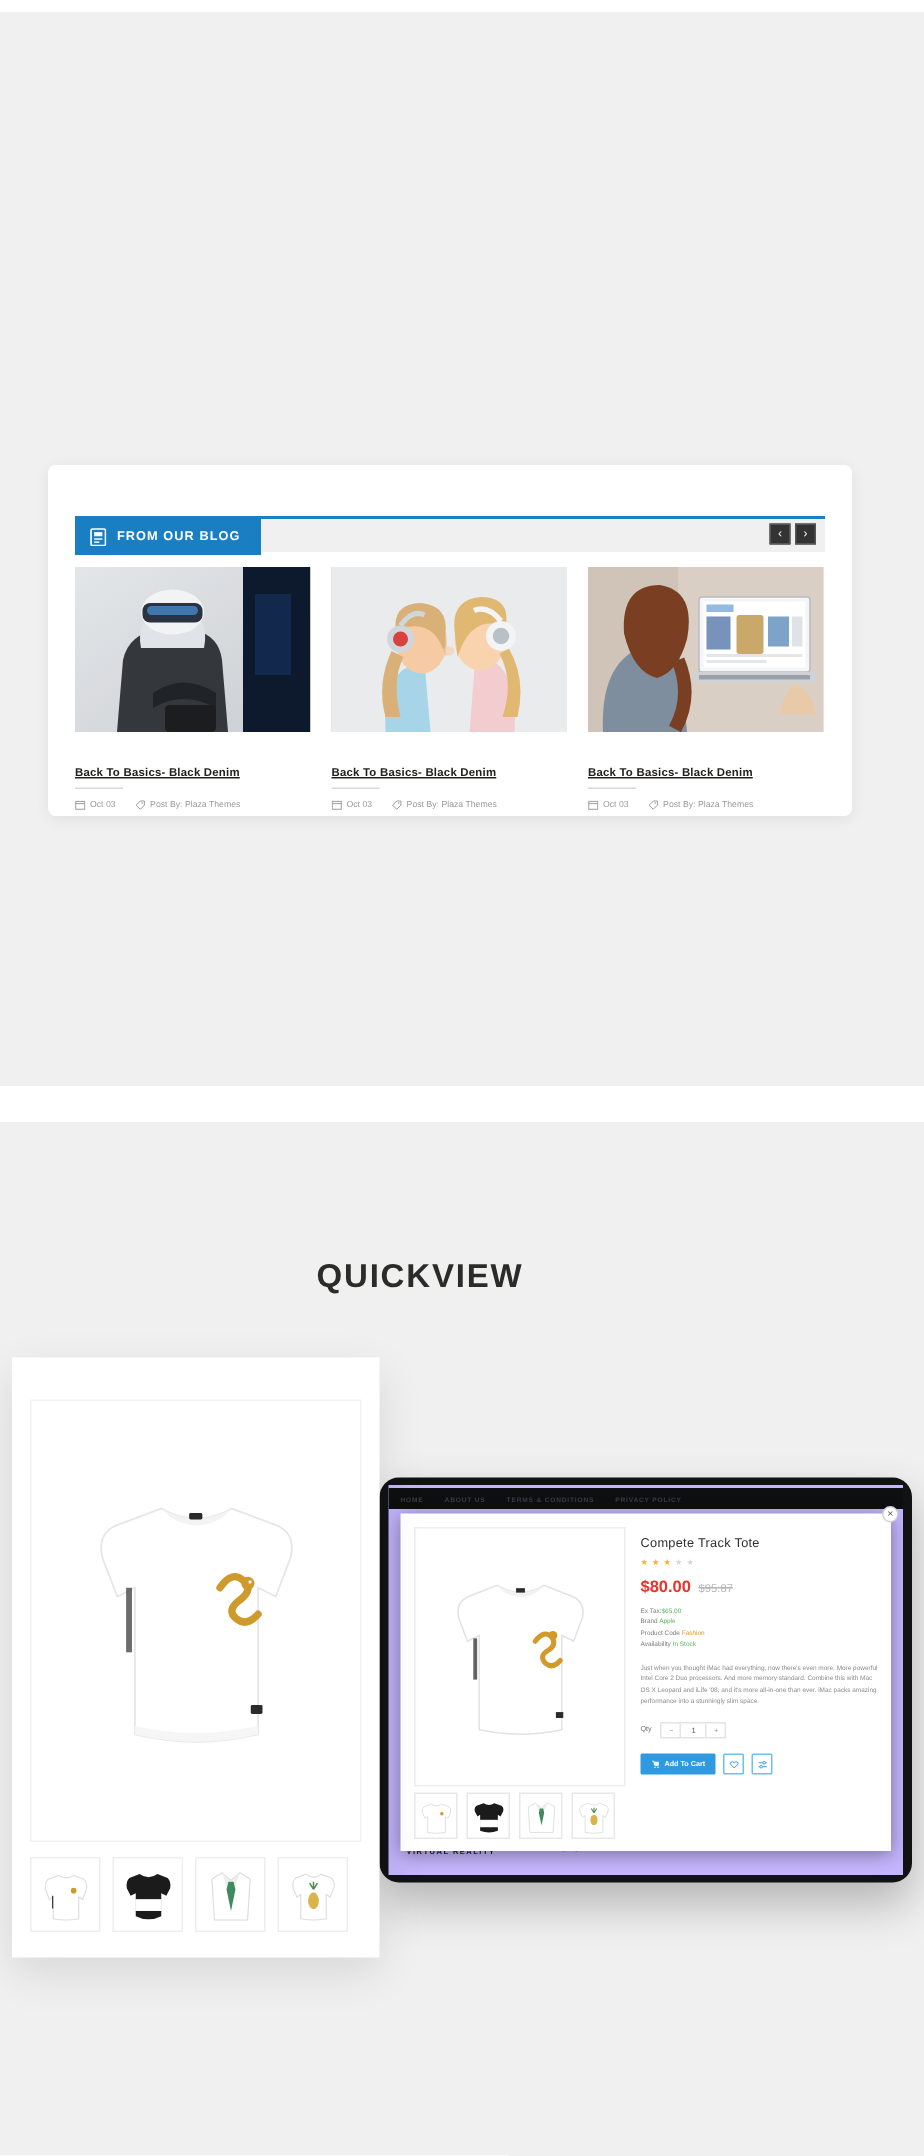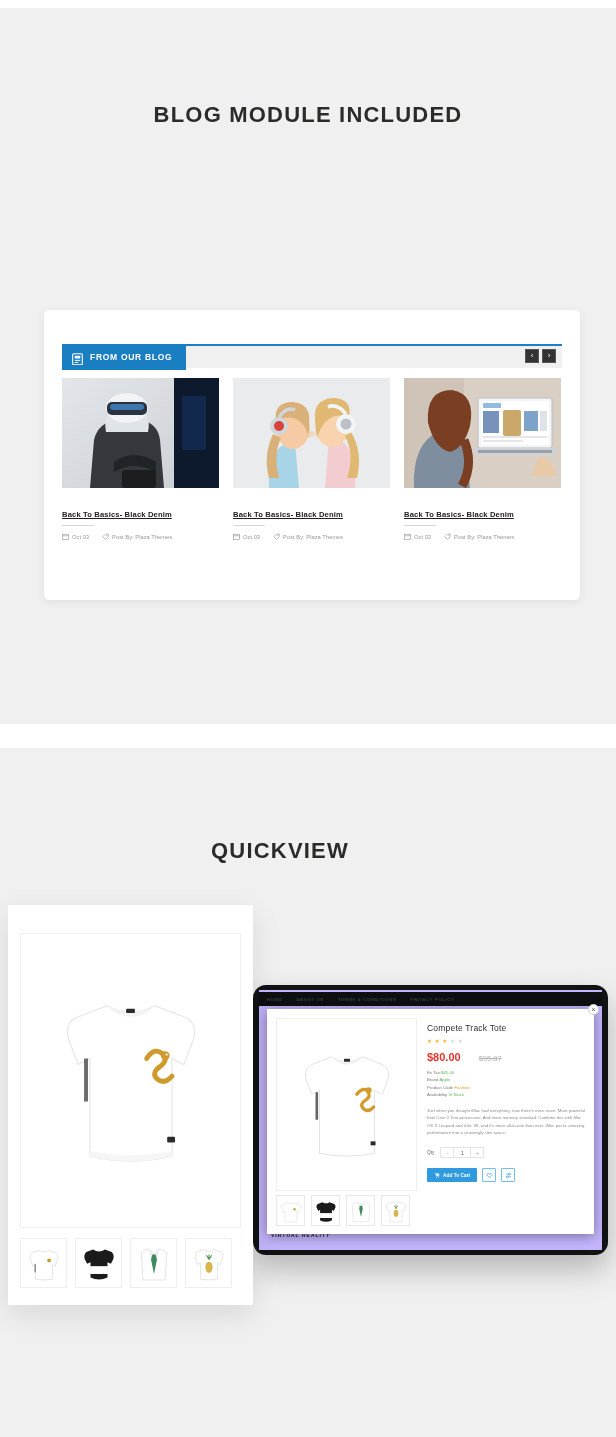--- a/index.html
+++ b/index.html
@@ -38,21 +38,21 @@
     text-align:center;
     font-size:13.5px;
     line-height:24px;
     color:#8d8d8d;
     width:500px;
     margin:0 auto;
   }
 
   
   .blog-card {
-    position:absolute; left:44px; top:310px; width:536px; height:290px;
+    position:absolute; left:32px; top:310px; width:536px; height:234px;
     background:#ffffff;
     border-radius:5px;
     box-shadow:0 2px 10px rgba(0,0,0,0.07);
   }
   .blog-inner {
     position:absolute; left:18px; top:34px; width:500px; height:220px;
   }
   .blog-head {
     position:relative;
     height:24px;
@@ -187,21 +187,21 @@
   .qv-thumb {
     width:29px; height:31px; border:1px solid #e8e8e8; background:#fff;
     display:flex; align-items:center; justify-content:center;
     overflow:hidden;
   }
   .qv-info { position:absolute; left:160px; top:14px; width:158px; }
   .qv-name { font-size:8.5px; color:#2e2e2e; letter-spacing:0.2px; }
   .qv-stars { margin-top:5px; font-size:5.5px; letter-spacing:0.6px; }
   .star-on { color:#fdb022; }
   .star-off { color:#d8d8d8; }
-  .qv-price { margin-top:7px; display:flex; align-items:baseline; gap:18px; }
+  .qv-price { margin-top:7px; display:flex; align-items:baseline; gap:5px; }
   .qv-new { font-size:11px; font-weight:bold; color:#e8342a; }
   .qv-old { font-size:7.5px; color:#b6b6b6; text-decoration:line-through; }
   .qv-meta { margin-top:6px; font-size:4.3px; line-height:7.4px; color:#7a7a7a; }
   .m-green { color:#5bb85c; }
   .m-ex { color:#5bb85c; }
   .m-code { color:#f0932b; }
   .qv-desc {
     margin-top:8px; font-size:4.3px; line-height:7.6px; color:#8b8b8b;
   }
   .qv-qty {
@@ -255,21 +255,20 @@
     overflow:hidden;
   }
 </style>
 </head>
 <body>
 
 <div class="page">
 
   <div class="sec-blog">
 
-    <div class="sec-title" style="position:absolute;left:0;top:94px;width:616px;">BLOG MODULE INCLUDED</div>
 
   </div>
 
   <div class="blog-card">
     <div class="blog-inner">
 
       <div class="blog-head">
         <div class="blog-tab">
           <span class="tab-icon">
             <svg viewBox="0 0 16 18" xmlns="http://www.w3.org/2000/svg">

